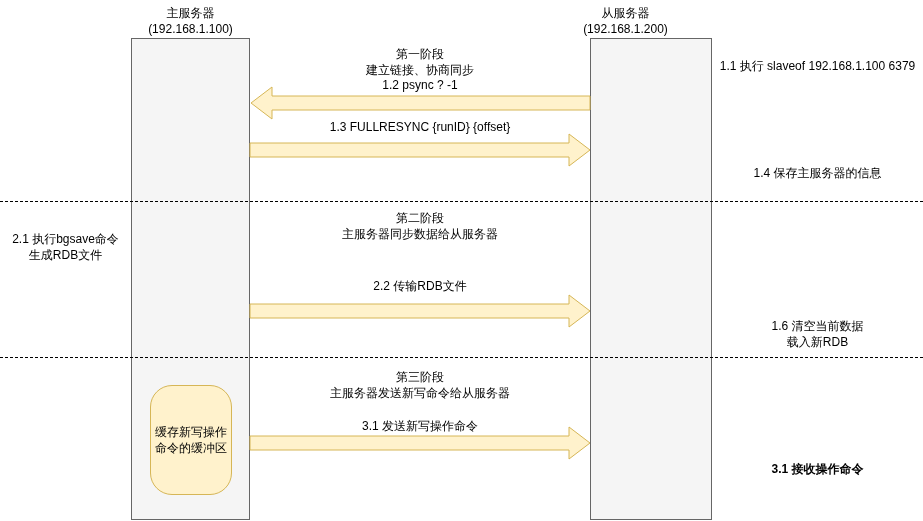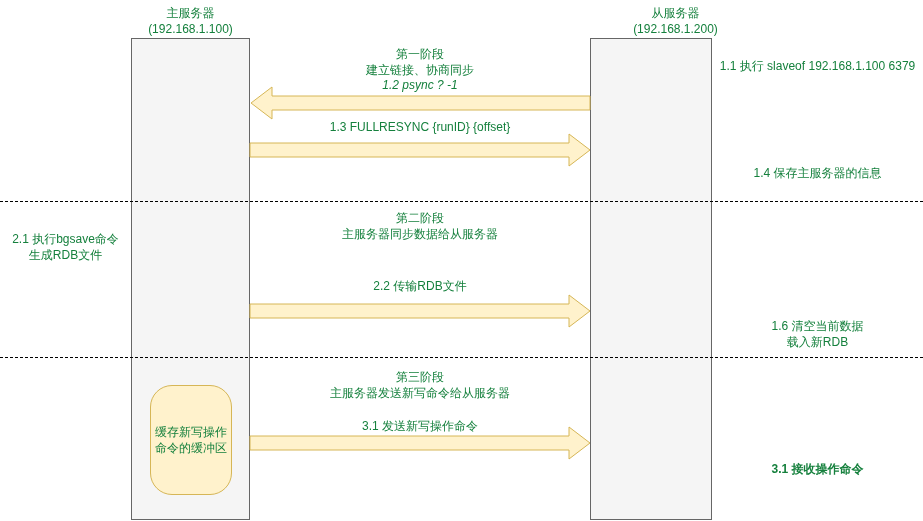--- a/index.html
+++ b/index.html
@@ -1,19 +1,19 @@
 <!DOCTYPE html>
 <html><head>
 <meta charset="utf-8">
 <style>
   html,body{margin:0;padding:0;background:#ffffff;}
   #canvas{
     position:relative;width:923px;height:521px;overflow:hidden;
     font-family:"Liberation Sans","DejaVu Sans",sans-serif;
-    font-size:12px;color:#15803d;background:#ffffff;
+    font-size:12px;color:#000000;background:#ffffff;
   }
   .txt{position:absolute;text-align:center;line-height:16px;}
   .actor-label{position:absolute;top:5px;width:145px;text-align:center;line-height:16px;}
   .lifeline{
     position:absolute;top:38px;height:482px;box-sizing:border-box;
     background:#f5f5f5;border:1px solid #666666;z-index:1;
   }
   #master-lifeline{left:131px;width:119px;}
   #slave-lifeline{left:590px;width:122px;}
   .separator{
@@ -37,21 +37,21 @@
 </style>
 </head>
 <body>
 
 <div id="canvas">
 
   <div class="actor-label" style="left:118px;">
     <div>主服务器</div>
     <div>(192.168.1.100)</div>
   </div>
-  <div class="actor-label" style="left:603px;">
+  <div class="actor-label" style="left:553px;">
     <div>从服务器</div>
     <div>(192.168.1.200)</div>
   </div>
 
   <div class="lifeline" id="master-lifeline"></div>
   <div class="lifeline" id="slave-lifeline"></div>
 
   <div class="separator" id="separator-1"></div>
   <div class="separator" id="separator-2"></div>
 
@@ -73,21 +73,21 @@
   </div>
   <div class="txt phase-header" style="top:210px;">
     <div>第二阶段</div>
     <div>主服务器同步数据给从服务器</div>
   </div>
   <div class="txt phase-header" style="top:369px;">
     <div>第三阶段</div>
     <div>主服务器发送新写命令给从服务器</div>
   </div>
 
-  <div class="txt msg-label" style="top:77px;font-style:italic;">1.2 psync ? -1</div>
+  <div class="txt msg-label" style="top:77px;">1.2 psync ? -1</div>
   <div class="txt msg-label" style="top:119px;">1.3 FULLRESYNC {runID} {offset}</div>
   <div class="txt msg-label" style="top:278px;">2.2 传输RDB文件</div>
   <div class="txt msg-label" style="top:418px;">3.1 发送新写操作命令</div>
 
   <div class="txt note-right" style="top:58px;">1.1 执行 slaveof 192.168.1.100 6379</div>
   <div class="txt note-right" style="top:165px;">1.4 保存主服务器的信息</div>
   <div class="txt note-right" style="top:318px;">
     <div>1.6 清空当前数据</div>
     <div>载入新RDB</div>
   </div>

